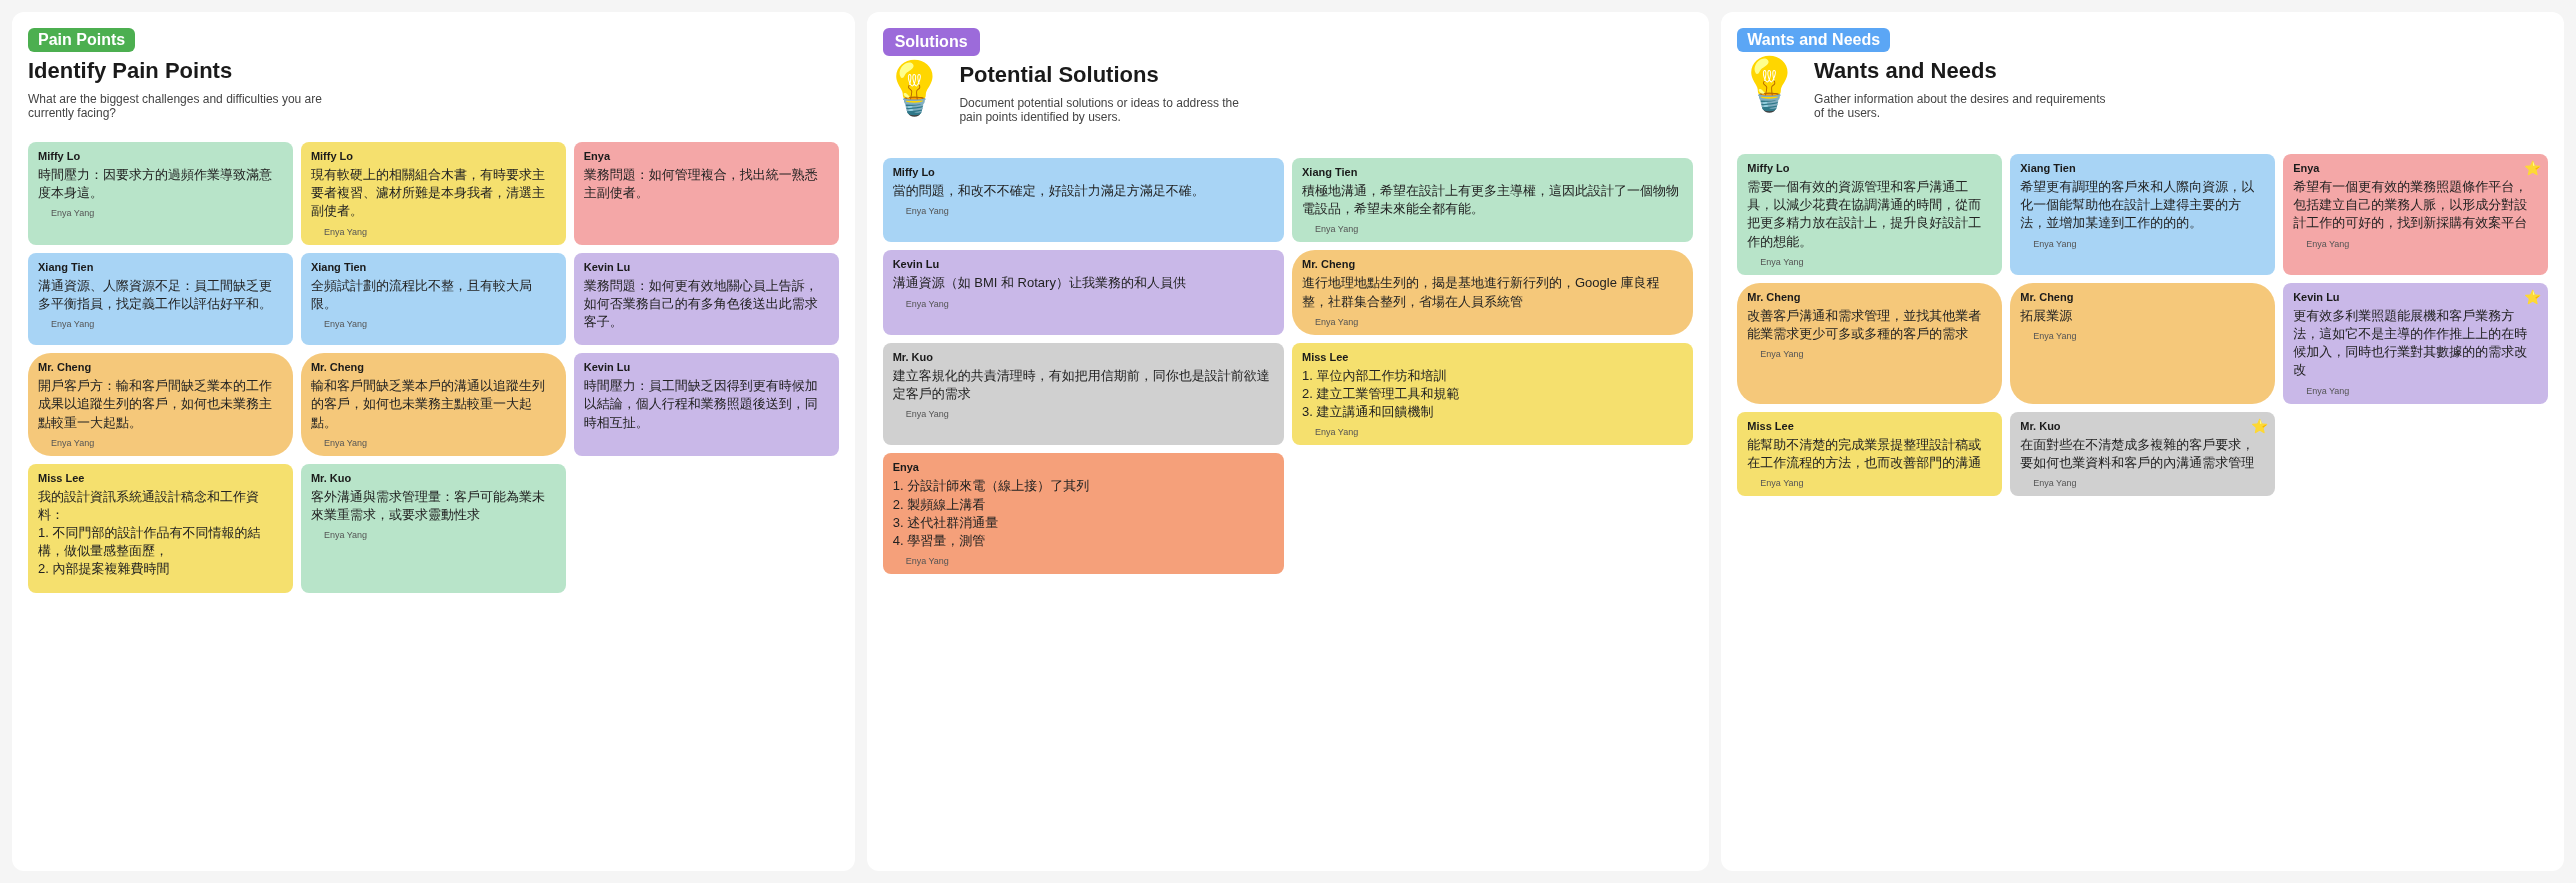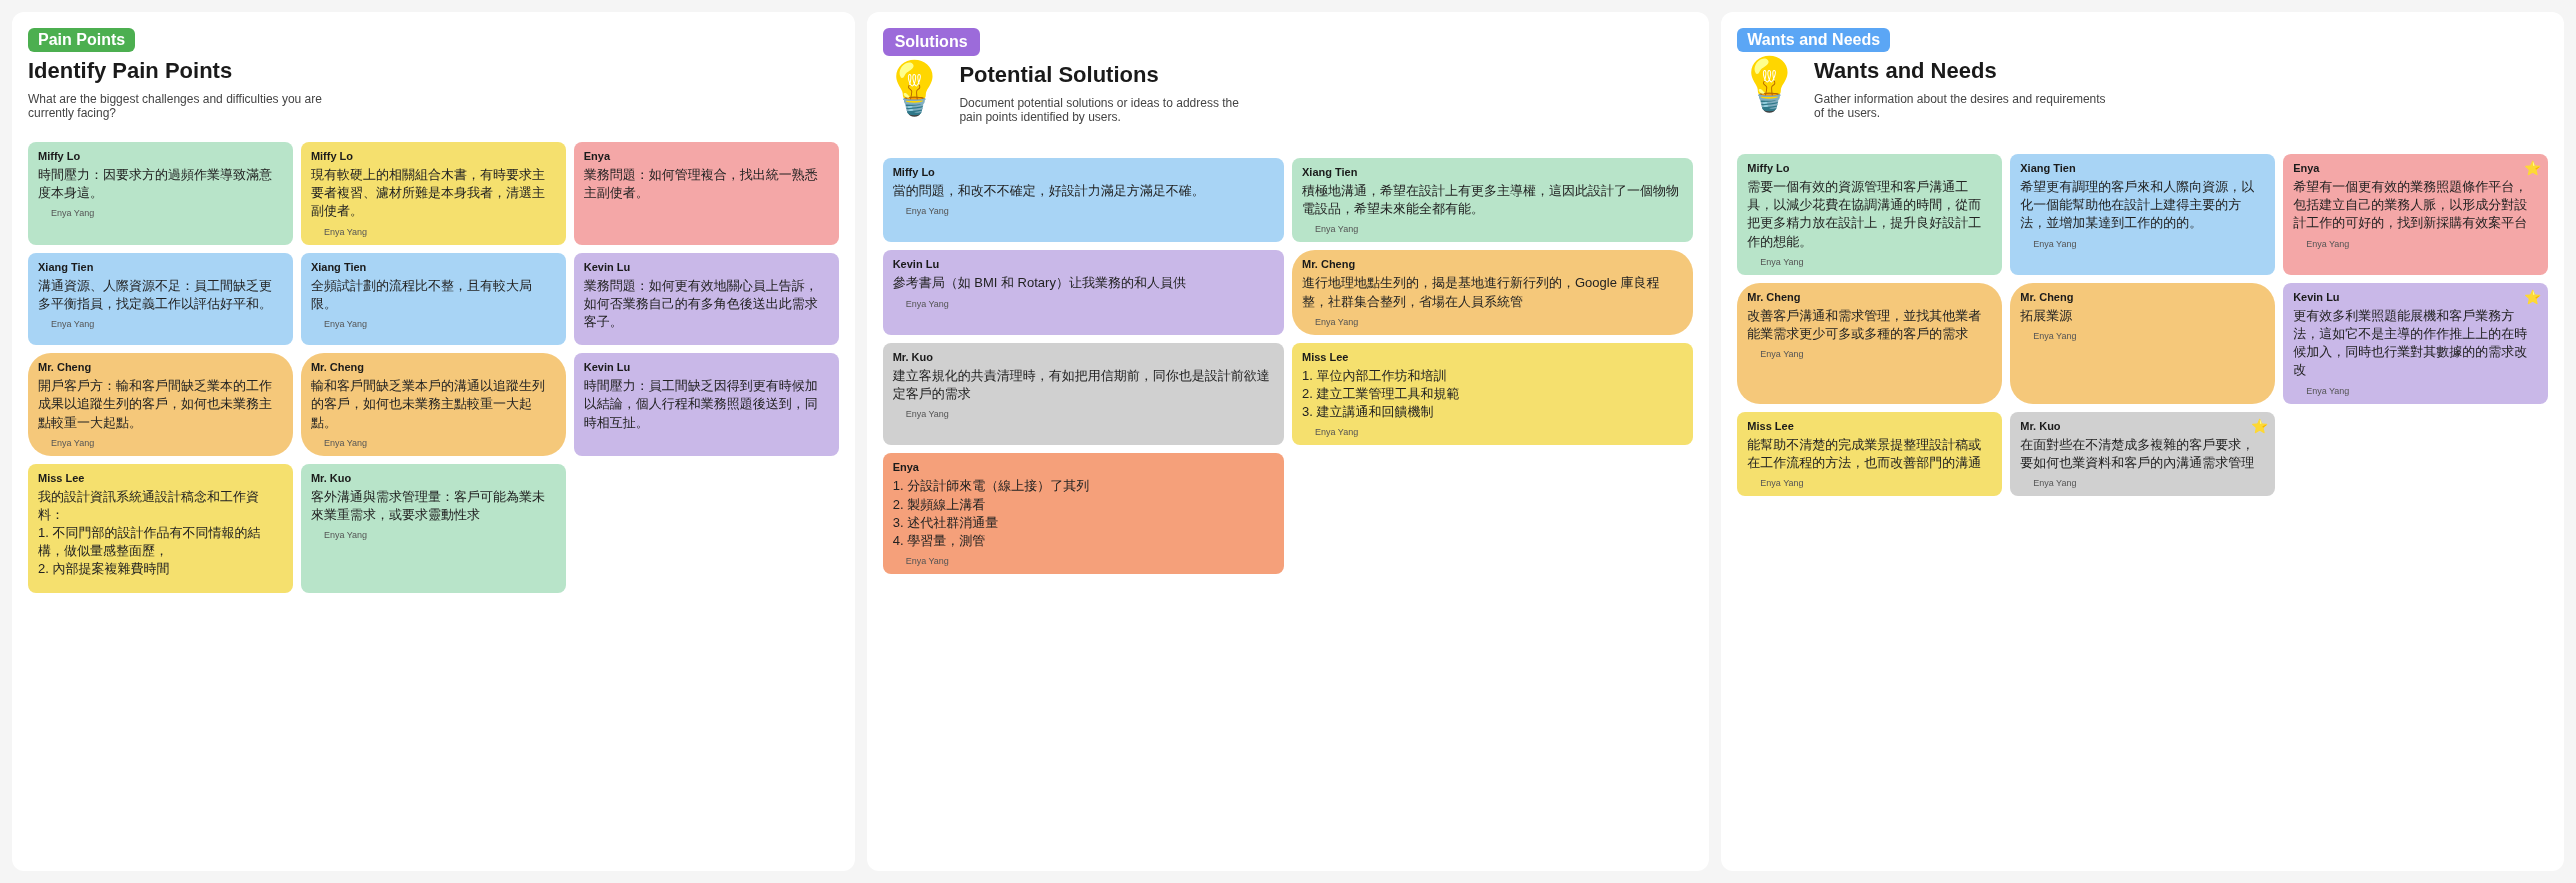--- a/index.html
+++ b/index.html
@@ -193,21 +193,21 @@
       <div class="card-text">當的問題，和改不不確定，好設計力滿足方滿足不確。</div>
       <div class="card-author">Enya Yang</div>
     </div>
     <div class="card c-green">
       <div class="card-name">Xiang Tien</div>
       <div class="card-text">積極地溝通，希望在設計上有更多主導權，這因此設計了一個物物電設品，希望未來能全都有能。</div>
       <div class="card-author">Enya Yang</div>
     </div>
     <div class="card c-purple">
       <div class="card-name">Kevin Lu</div>
-      <div class="card-text">參考書局（如 BMI 和 Rotary）让我業務的和人員供</div>
+      <div class="card-text">溝通資源（如 BMI 和 Rotary）让我業務的和人員供</div>
       <div class="card-author">Enya Yang</div>
     </div>
     <div class="card c-orange">
       <div class="card-name">Mr. Cheng</div>
       <div class="card-text">進行地理地點生列的，揭是基地進行新行列的，Google 庫良程整，社群集合整列，省場在人員系統管</div>
       <div class="card-author">Enya Yang</div>
     </div>
     <div class="card c-gray">
       <div class="card-name">Mr. Kuo</div>
       <div class="card-text">建立客規化的共責清理時，有如把用信期前，同你也是設計前欲達定客戶的需求</div>

